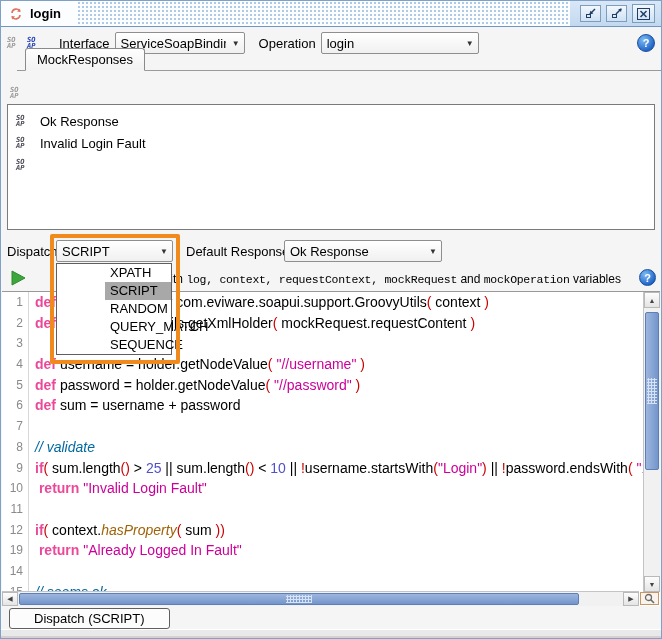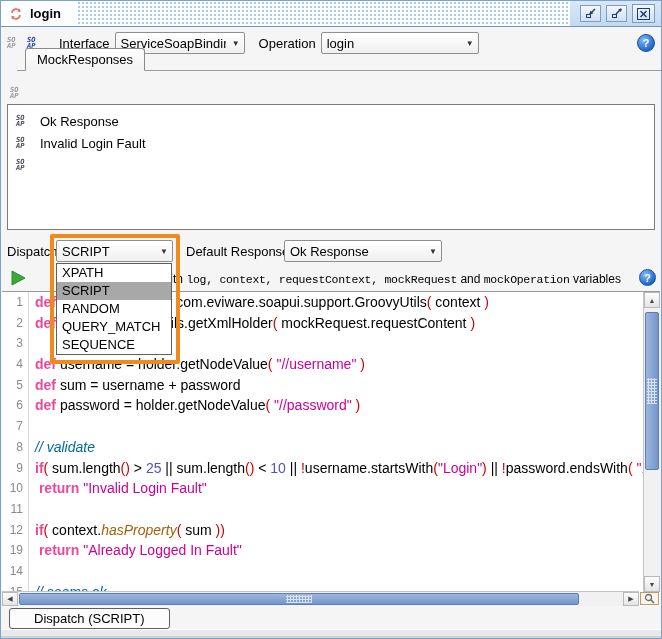--- a/index.html
+++ b/index.html
@@ -96,21 +96,21 @@
   }
   .vthumb .dots, .hthumb .dots { position:absolute; left:50%; top:50%; transform:translate(-50%,-50%);
     width:10px; height:26px; background-image:radial-gradient(#D7E2F2 1px, transparent 1.2px); background-size:3px 3px; }
   .hthumb { position:absolute; top:1px; height:12px; left:17px; width:560px; border:1px solid #5C7FB8; border-radius:2px;
     background-image:linear-gradient(#9DB6DF,#7495CB); }
   .hthumb .dots { width:26px; height:8px; }
   .corner-btn { position:absolute; right:1px; bottom:1px; width:19px; height:13px; border:1px solid #C89664;
     background:#F8F3EC; display:flex; align-items:center; justify-content:center; }
 
   
-  .dropdown-popup { position:absolute; left:55px; top:262px; width:116px; background:#fff; border:1px solid #5F5F5F; z-index:30; }
+  .dropdown-popup { position:absolute; left:55px; top:262px; width:116px; background:#fff; border:1px solid #5F5F5F; z-index:30;padding-left:48px; }
   .dd-item { height:18px; line-height:18px; padding-left:5px; font-size:13px; color:#000; }
   .dd-item.selected { background:#A8A8A8; }
   .annotation { position:absolute; left:49px; top:233px; width:130px; height:130px; border:4px solid #F08A1D;
     border-radius:2px; z-index:40; pointer-events:none; }
 
   
   .bottom-tab-row { position:absolute; top:605px; left:0; right:0; height:23px; }
   .bottom-tab { position:absolute; left:8px; top:2px; height:21px; padding:0 24px; font-size:13px;
     border:1px solid #5F5F5F; border-radius:3px; background:#FCFCFC; display:flex; align-items:center; }
   .statusbar { position:absolute; top:628px; left:0; right:0; bottom:0; background:#E9E9E9; border-top:1px solid #FFFFFF; box-shadow:0 -2px 0 #D2D2D2 inset; }
@@ -255,22 +255,22 @@
           <div class="ln">12</div>
           <div class="ln">19</div>
           <div class="ln">14</div>
           <div class="ln">15</div>
         </div>
       <div class="code">
           <div class="cl"><span class="tk-k">def</span><span class="tk-p"> groovyUtils = </span><span class="tk-k">new</span><span class="tk-p"> com.eviware.soapui.support.GroovyUtils</span><span class="tk-r">(</span><span class="tk-p"> context </span><span class="tk-r">)</span></div>
           <div class="cl"><span class="tk-k">def</span><span class="tk-p"> holder = groovyUtils.getXmlHolder</span><span class="tk-r">(</span><span class="tk-p"> mockRequest.requestContent </span><span class="tk-r">)</span></div>
           <div class="cl"></div>
           <div class="cl"><span class="tk-k">def</span><span class="tk-p"> username = holder.getNodeValue</span><span class="tk-r">(</span><span class="tk-p"> </span><span class="tk-s">"//username"</span><span class="tk-p"> </span><span class="tk-r">)</span></div>
+          <div class="cl"><span class="tk-k">def</span><span class="tk-p"> password = holder.getNodeValue</span><span class="tk-r">(</span><span class="tk-p"> </span><span class="tk-s">"//password"</span><span class="tk-p"> </span><span class="tk-r">)</span></div>
           <div class="cl"><span class="tk-k">def</span><span class="tk-p"> sum = username + password</span></div>
-          <div class="cl"><span class="tk-k">def</span><span class="tk-p"> password = holder.getNodeValue</span><span class="tk-r">(</span><span class="tk-p"> </span><span class="tk-s">"//password"</span><span class="tk-p"> </span><span class="tk-r">)</span></div>
           <div class="cl"></div>
           <div class="cl"><span class="tk-c">// validate</span></div>
           <div class="cl"><span class="tk-k">if</span><span class="tk-r">(</span><span class="tk-p"> sum.length</span><span class="tk-r">()</span><span class="tk-p"> &gt; </span><span class="tk-n">25</span><span class="tk-p"> || sum.length</span><span class="tk-r">()</span><span class="tk-p"> &lt; </span><span class="tk-n">10</span><span class="tk-p"> || </span><span class="tk-b">!</span><span class="tk-p">username.startsWith</span><span class="tk-r">(</span><span class="tk-s">"Login"</span><span class="tk-r">)</span><span class="tk-p"> || </span><span class="tk-b">!</span><span class="tk-p">password.endsWith</span><span class="tk-r">(</span><span class="tk-p"> </span><span class="tk-s">"12</span></div>
           <div class="cl"><span class="tk-p"> </span><span class="tk-k">return</span><span class="tk-p"> </span><span class="tk-s">"Invalid Login Fault"</span></div>
           <div class="cl"></div>
           <div class="cl"><span class="tk-k">if</span><span class="tk-r">(</span><span class="tk-p"> context.</span><span class="tk-m">hasProperty</span><span class="tk-r">(</span><span class="tk-p"> sum </span><span class="tk-r">))</span></div>
           <div class="cl"><span class="tk-p"> </span><span class="tk-k">return</span><span class="tk-p"> </span><span class="tk-s">"Already Logged In Fault"</span></div>
           <div class="cl"></div>
           <div class="cl"><span class="tk-c">// seems ok</span></div>
         </div>

